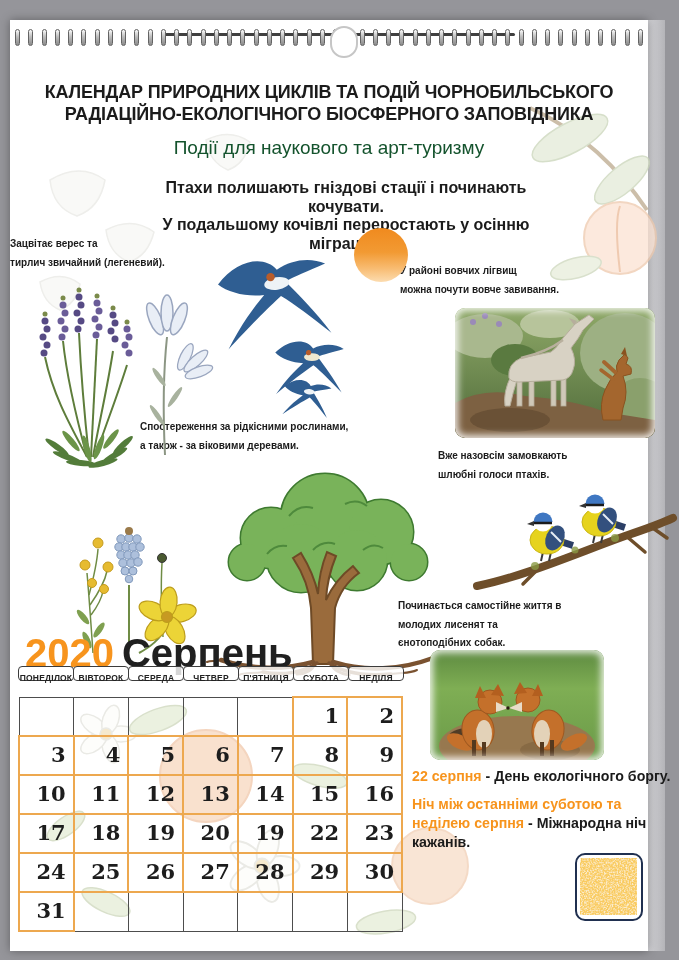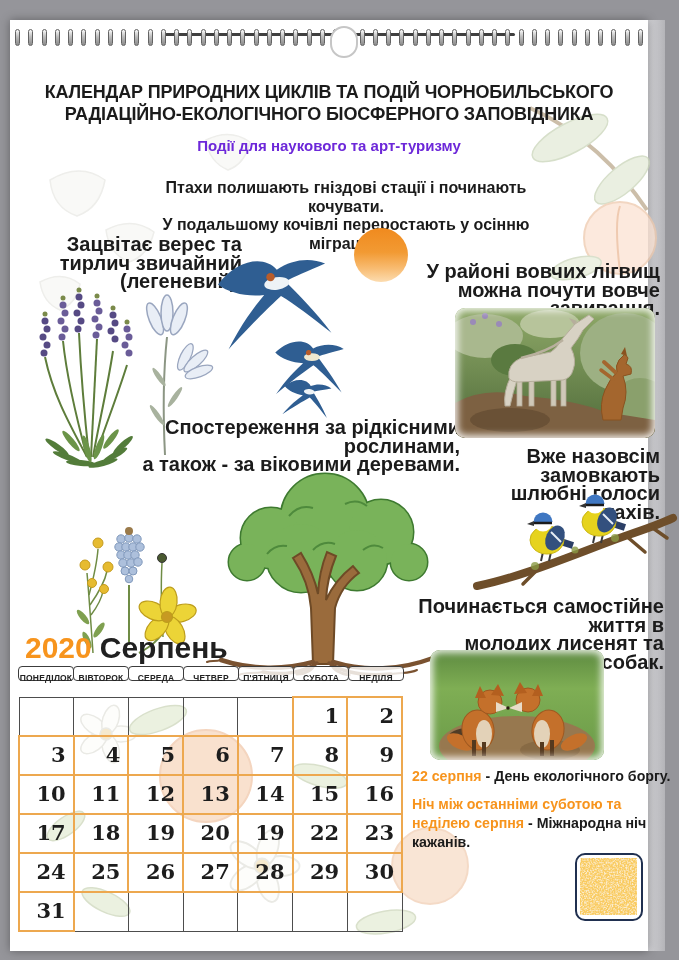--- a/index.html
+++ b/index.html
@@ -22,39 +22,39 @@
   .layer{position:absolute;z-index:1;}
 
   
   .binding{position:absolute;left:0;top:8px;width:100%;height:34px;z-index:2;}
   .rod{position:absolute;left:155px;top:5px;width:350px;height:3px;background:#3f3f3f;border-radius:2px;}
   .loops{position:absolute;left:5px;right:5px;top:1px;display:flex;justify-content:space-between;}
   .loop{width:5px;height:17px;border-radius:3px;background:linear-gradient(180deg,#fafafa,#bdbdbd 45%,#8a8a8a);border:1px solid #636363;box-sizing:border-box;}
   .hanger{position:absolute;left:320px;top:-2px;width:28px;height:32px;background:#fff;border:2px solid #c6c6c6;border-radius:14px;box-sizing:border-box;}
 
   .title{left:0;top:62px;width:100%;text-align:center;font-weight:700;font-size:18px;line-height:21.5px;color:#1b1b1b;letter-spacing:-0.2px;}
-  .subtitle{left:0;top:117px;width:100%;text-align:center;font-weight:700;font-size:15px;color:#6d28d9;}
+  .subtitle{left:0;top:117px;width:100%;text-align:center;font-weight:400;font-size:19px;color:#14532d;}
   .intro{left:121px;top:159px;width:430px;text-align:center;font-weight:700;font-size:16px;line-height:18.5px;color:#1b1b1b;}
 
-  .note{text-align:right;font-weight:700;font-size:20px;line-height:18.5px;color:#1b1b1b;}
+  .note{text-align:left;font-weight:700;font-size:10px;line-height:18.5px;color:#1b1b1b;}
   .note-heather{left:0;top:215px;width:232px;}
   .note-wolves{left:390px;top:242px;width:260px;}
   .note-plants{left:130px;top:398px;width:320px;}
   .note-birds{left:428px;top:427px;width:222px;}
   .note-foxes{left:388px;top:577px;width:266px;}
 
   .sun{left:344px;top:208px;width:54px;height:54px;border-radius:50%;
        background:linear-gradient(180deg,#f08a1e 0%,#f29a33 45%,#f8bc72 75%,#fcdcb0 100%);}
 
   .photo{border-radius:10px;overflow:hidden;}
   .photo::after{content:"";position:absolute;inset:0;border-radius:10px;box-shadow:inset 0 0 7px 3px rgba(255,255,255,.85);}
   .photo-wolf{left:445px;top:288px;width:200px;height:130px;}
   .photo-fox{left:420px;top:630px;width:174px;height:110px;}
 
-  .month-title{left:15px;top:611px;font-size:30px;font-weight:700;}
+  .month-title{left:15px;top:611px;font-size:40px;font-weight:700;}
   .month-title .yr{color:#f7941d;margin-right:8px;}
   .month-title .mn{color:#202020;}
 
   .weekday-header{left:8px;top:646px;width:385px;height:15px;display:flex;}
   .wd{flex:1;border:1.5px solid #3c3c3c;border-radius:4px;margin-right:-1px;
       background:rgba(255,255,255,.82);text-align:center;font-size:8.5px;font-weight:700;
       color:#222;line-height:22px;letter-spacing:0.2px;box-sizing:border-box;}
 
   table.cal{left:8px;top:676px;width:385px;border-collapse:collapse;table-layout:fixed;position:absolute;z-index:1;}
   table.cal td{height:35px;text-align:right;padding:0 7px 2px 0;

